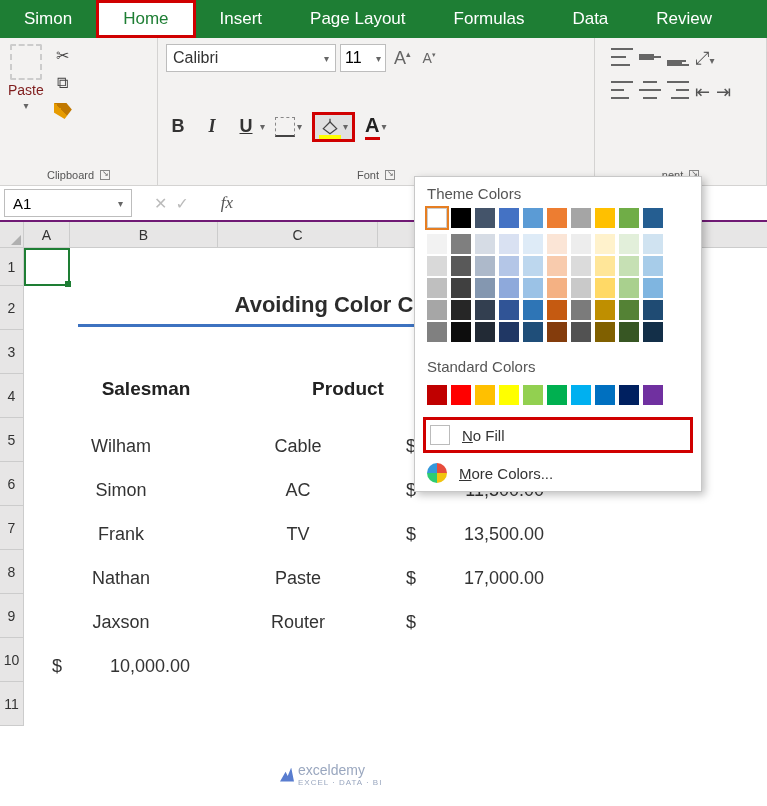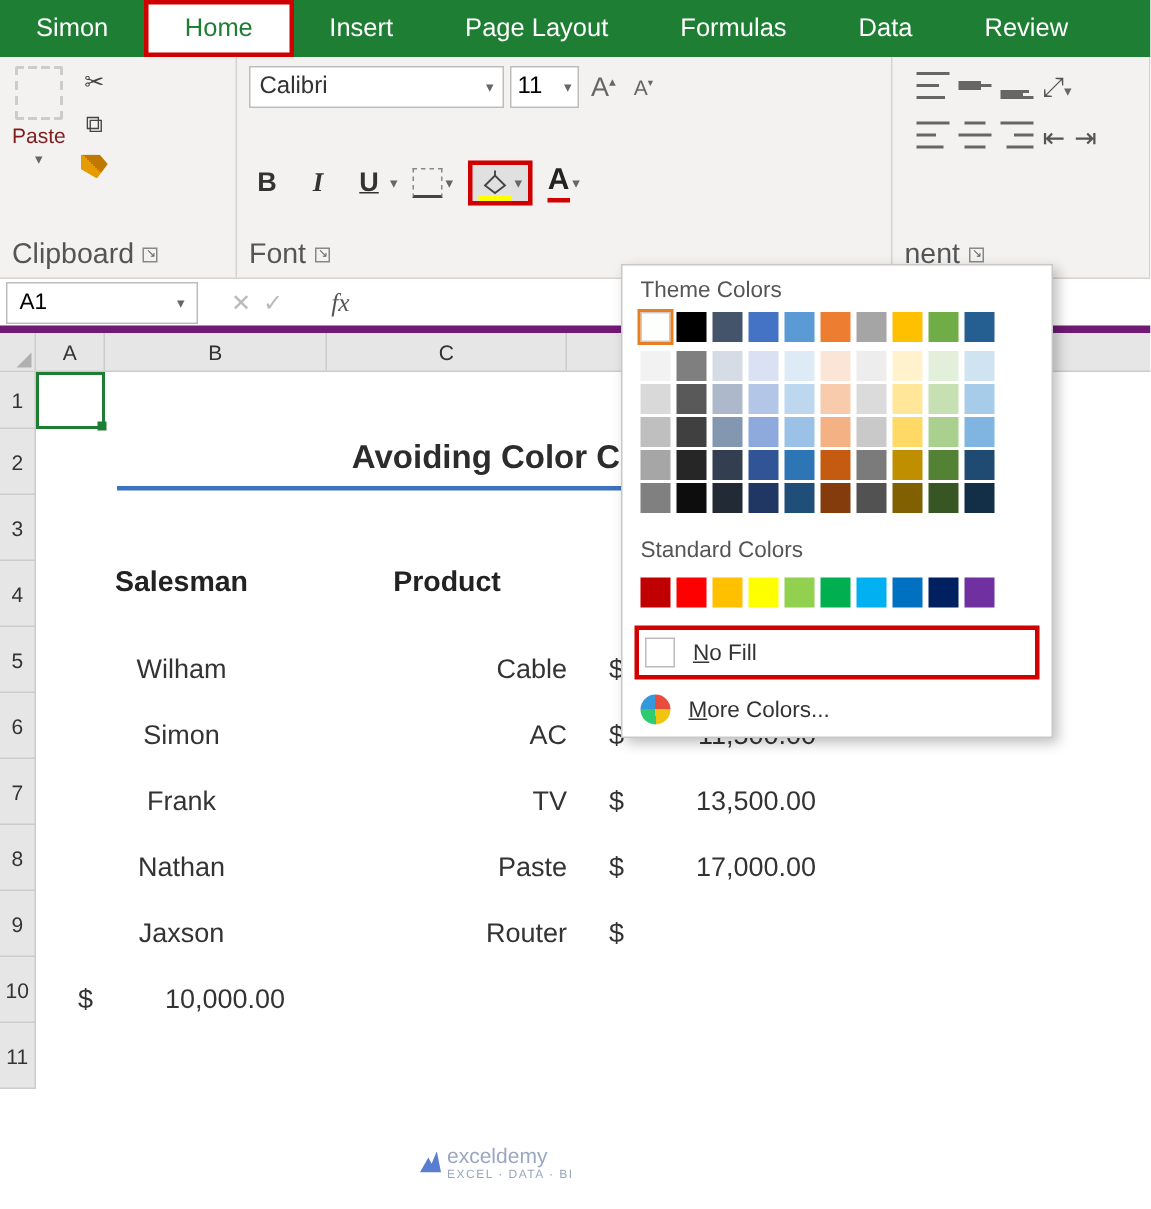--- a/index.html
+++ b/index.html
@@ -5,21 +5,21 @@
 * { margin: 0; padding: 0; box-sizing: border-box; font-family: 'Segoe UI', Tahoma, sans-serif; }
 body { background: #fff; width: 767px; height: 806px; overflow: hidden; position: relative; }
 
 .tabs { display: flex; background: #1e7e34; height: 38px; color: #fff; }
 .tab { padding: 0 24px; display: flex; align-items: center; font-size: 17px; cursor: pointer; }
 .tab.active { background: #fff; color: #1e7e34; }
 .home-highlight { border: 3px solid #d00000; }
 
 .ribbon { display: flex; background: #f3f2f1; border-bottom: 1px solid #d4d3d2; height: 148px; }
 .group { display: flex; flex-direction: column; border-right: 1px solid #d4d3d2; padding: 6px 8px 2px; justify-content: space-between; }
-.group-label { text-align: center; font-size: 19px; color: #555; padding: 2px 0; display:flex; align-items:center; gap:6px;}
+.group-label { text-align: center; font-size: 11px; color: #555; padding: 2px 0; display:flex; align-items:center; justify-content:center; gap:6px;}
 .expand-ico { width:10px; height:10px; border:1px solid #888; position:relative;}
 .expand-ico::after{content:'↘'; font-size:8px; position:absolute; top:-2px; left:1px; color:#666;}
 
 .clip-top { display:flex; gap:8px; }
 .paste-btn { display:flex; flex-direction:column; align-items:center; gap:2px; color:#888; }
 .paste-icon { width:32px; height:36px; border:2px dashed #ccc; border-radius:2px; position:relative;}
 .paste-label { font-size:14px; color:#7f1d1d;}
 .clip-side { display:flex; flex-direction:column; gap:6px; }
 .mini-ico { width:22px; height:22px; display:flex; align-items:center; justify-content:center; font-size:16px; color:#555;}
 .scissors::before{content:'✂'; color:#444;}
@@ -45,21 +45,21 @@
 .bucket-bar { position:absolute; bottom:-2px; left:0; width:22px; height:4px; background:#ffff00;}
 .font-a { font-size:20px; font-weight:bold; color:#222; position:relative; padding-bottom:3px;}
 .font-a::after{content:''; position:absolute; bottom:0; left:0; width:100%; height:3px; background:#d00000;}
 
 .align-col { display:flex; flex-direction:column; gap:12px; padding:4px 8px;}
 .align-row { display:flex; gap:6px;}
 .align-ico { width:22px; height:18px; display:flex; flex-direction:column; justify-content:space-between;}
 .align-ico span { display:block; height:2px; background:#666;}
 .wrap-ico { font-size:18px; color:#555;}
 
-.namebox-row { display:flex; align-items:center; height:36px; border-bottom:5px solid #701a75; background:#fff;}
+.namebox-row { display:flex; align-items:center; height:36px; border-bottom:2px solid #701a75; background:#fff;}
 .namebox { width:128px; height:28px; border:1px solid #bdbdbd; margin:0 4px; display:flex; align-items:center; padding:0 8px; font-size:15px; background:#fff; justify-content:space-between;}
 .fx-btns { display:flex; gap:8px; margin:0 18px; color:#bbb; font-size:16px;}
 .fx { font-style:italic; font-family:'Times New Roman',serif; color:#555; font-size:17px; margin-left:14px;}
 
 .sheet-wrap { position:relative;}
 .col-headers { display:flex; background:#e7e6e6; height:26px; border-bottom:1px solid #ccc;}
 .rc-corner { width:24px; background:#e7e6e6; border-right:1px solid #ccc; position:relative;}
 .rc-corner::after{content:''; position:absolute; right:2px; bottom:2px; width:0; height:0; border-left:10px solid transparent; border-bottom:10px solid #b0b0b0;}
 .ch { border-right:1px solid #ccc; display:flex; align-items:center; justify-content:center; font-size:14px; color:#333;}
 .cA{width:46px;} .cB{width:148px;} .cC{width:160px;}
@@ -70,26 +70,26 @@
 .rh.first{height:38px;}
 
 .cells { position:relative; width: 570px;}
 .sel-cell { position:absolute; left:0; top:0; width:46px; height:38px; border:2px solid #1e7e34; background:#fff;}
 .sel-cell::after{content:''; position:absolute; right:-3px; bottom:-3px; width:6px; height:6px; background:#1e7e34;}
 
 .title-text { position:absolute; left:60px; top:44px; font-size:22px; font-weight:bold; color:#2c2c2c; width:480px; text-align:center;}
 .title-rule { position:absolute; left:54px; top:76px; width:494px; height:3px; background:#3d72c0;}
 
 .hdr-row { position:absolute; top:130px; left:0; display:flex; font-size:19px; font-weight:bold; color:#222;}
-.hdr-cell { text-align:center;}
+.hdr-cell { text-align:center;margin-left:25px;}
 .hc1{width:194px;} .hc2{width:160px;}
 
 .data-area { position:absolute; top:176px; left:0; width:560px;}
 .data-row { display:flex; height:44px; align-items:center; font-size:18px; color:#333;}
-.dc1{width:194px; text-align:center;} .dc2{width:160px; text-align:right;} 
+.dc1{width:194px; text-align:center;} .dc2{width:160px; text-align:center;} 
 .dc3{width:46px; text-align:right; padding-right:8px;} 
 .dc4{width:150px; text-align:right; padding-right:30px;}
 
 .watermark { position:absolute; left:280px; top:762px; font-size:14px; color:#9aa7bf; display:flex; align-items:center; gap:4px;}
 .wm-ico{width:14px; height:14px; background:#597dcf; clip-path:polygon(0 100%, 40% 30%, 55% 60%, 80% 0, 100% 100%);}
 .wm-sub{font-size:8px; letter-spacing:1px;}
 
 
 .color-drop { position:absolute; left:414px; top:176px; width:288px; background:#fff; border:1px solid #c8c8c8; box-shadow:3px 3px 8px rgba(0,0,0,.25); z-index:10;}
 .cd-title { padding:8px 12px 6px; font-size:15px; color:#555;}

